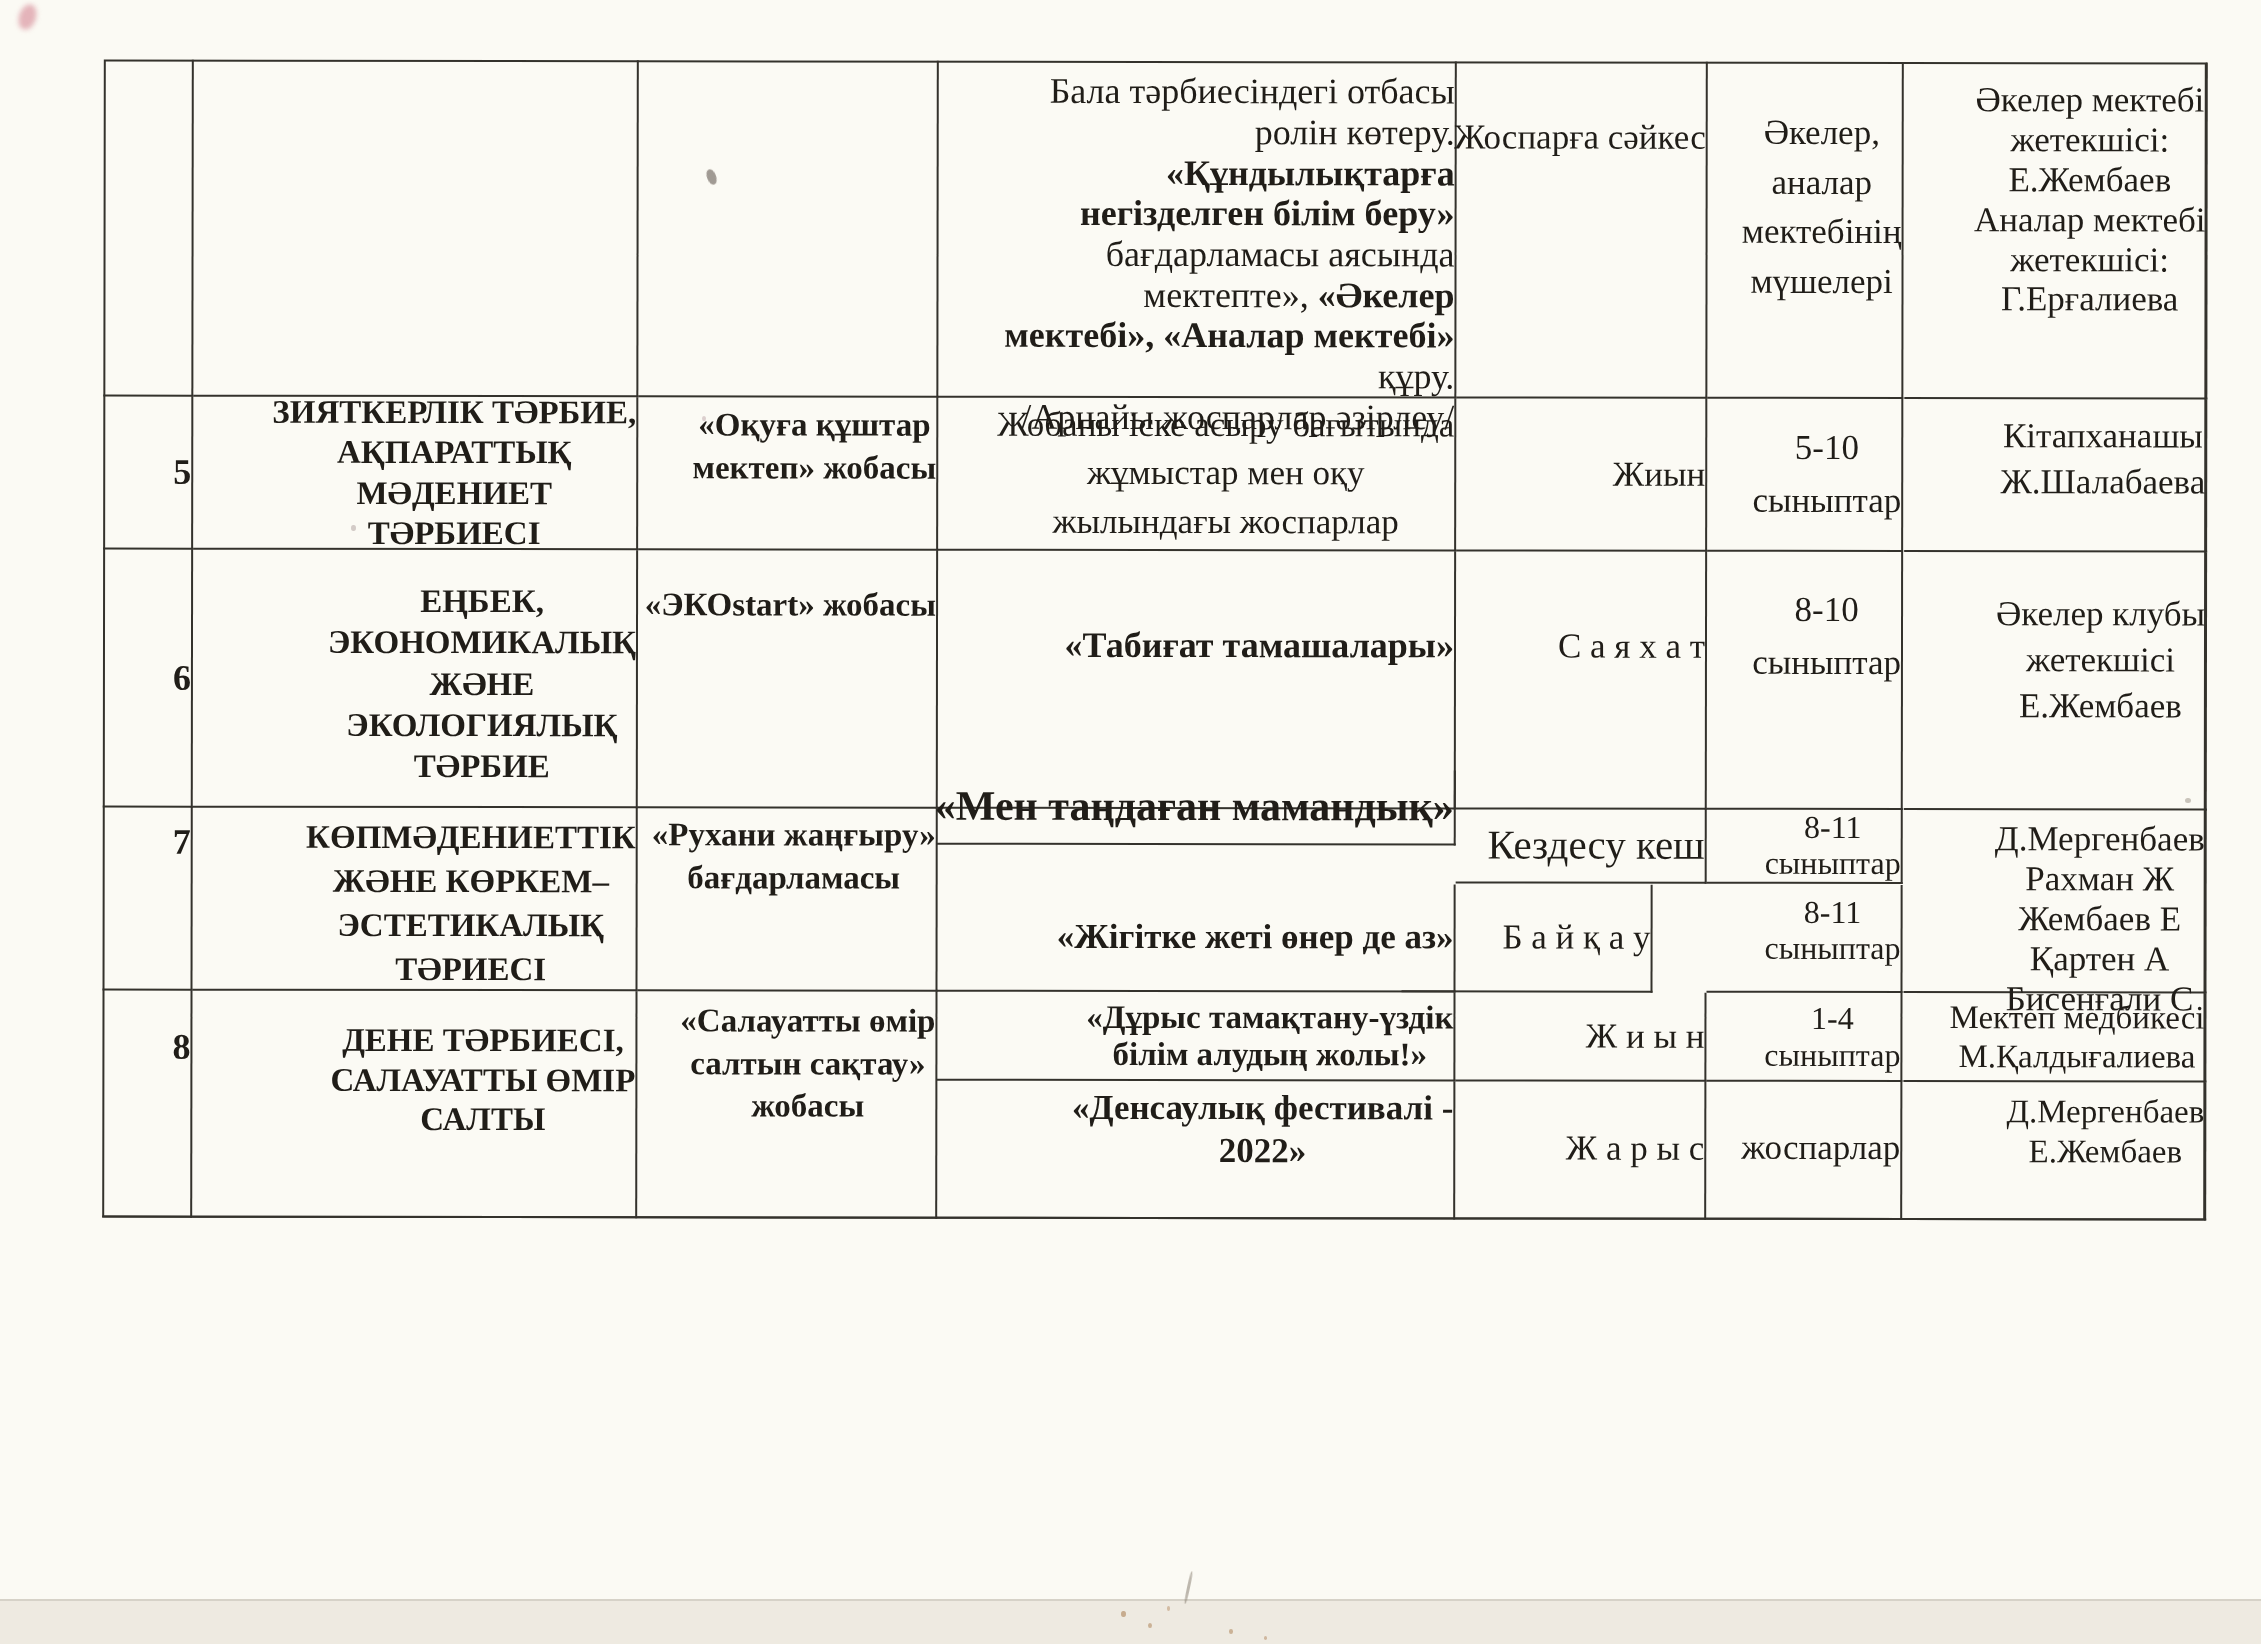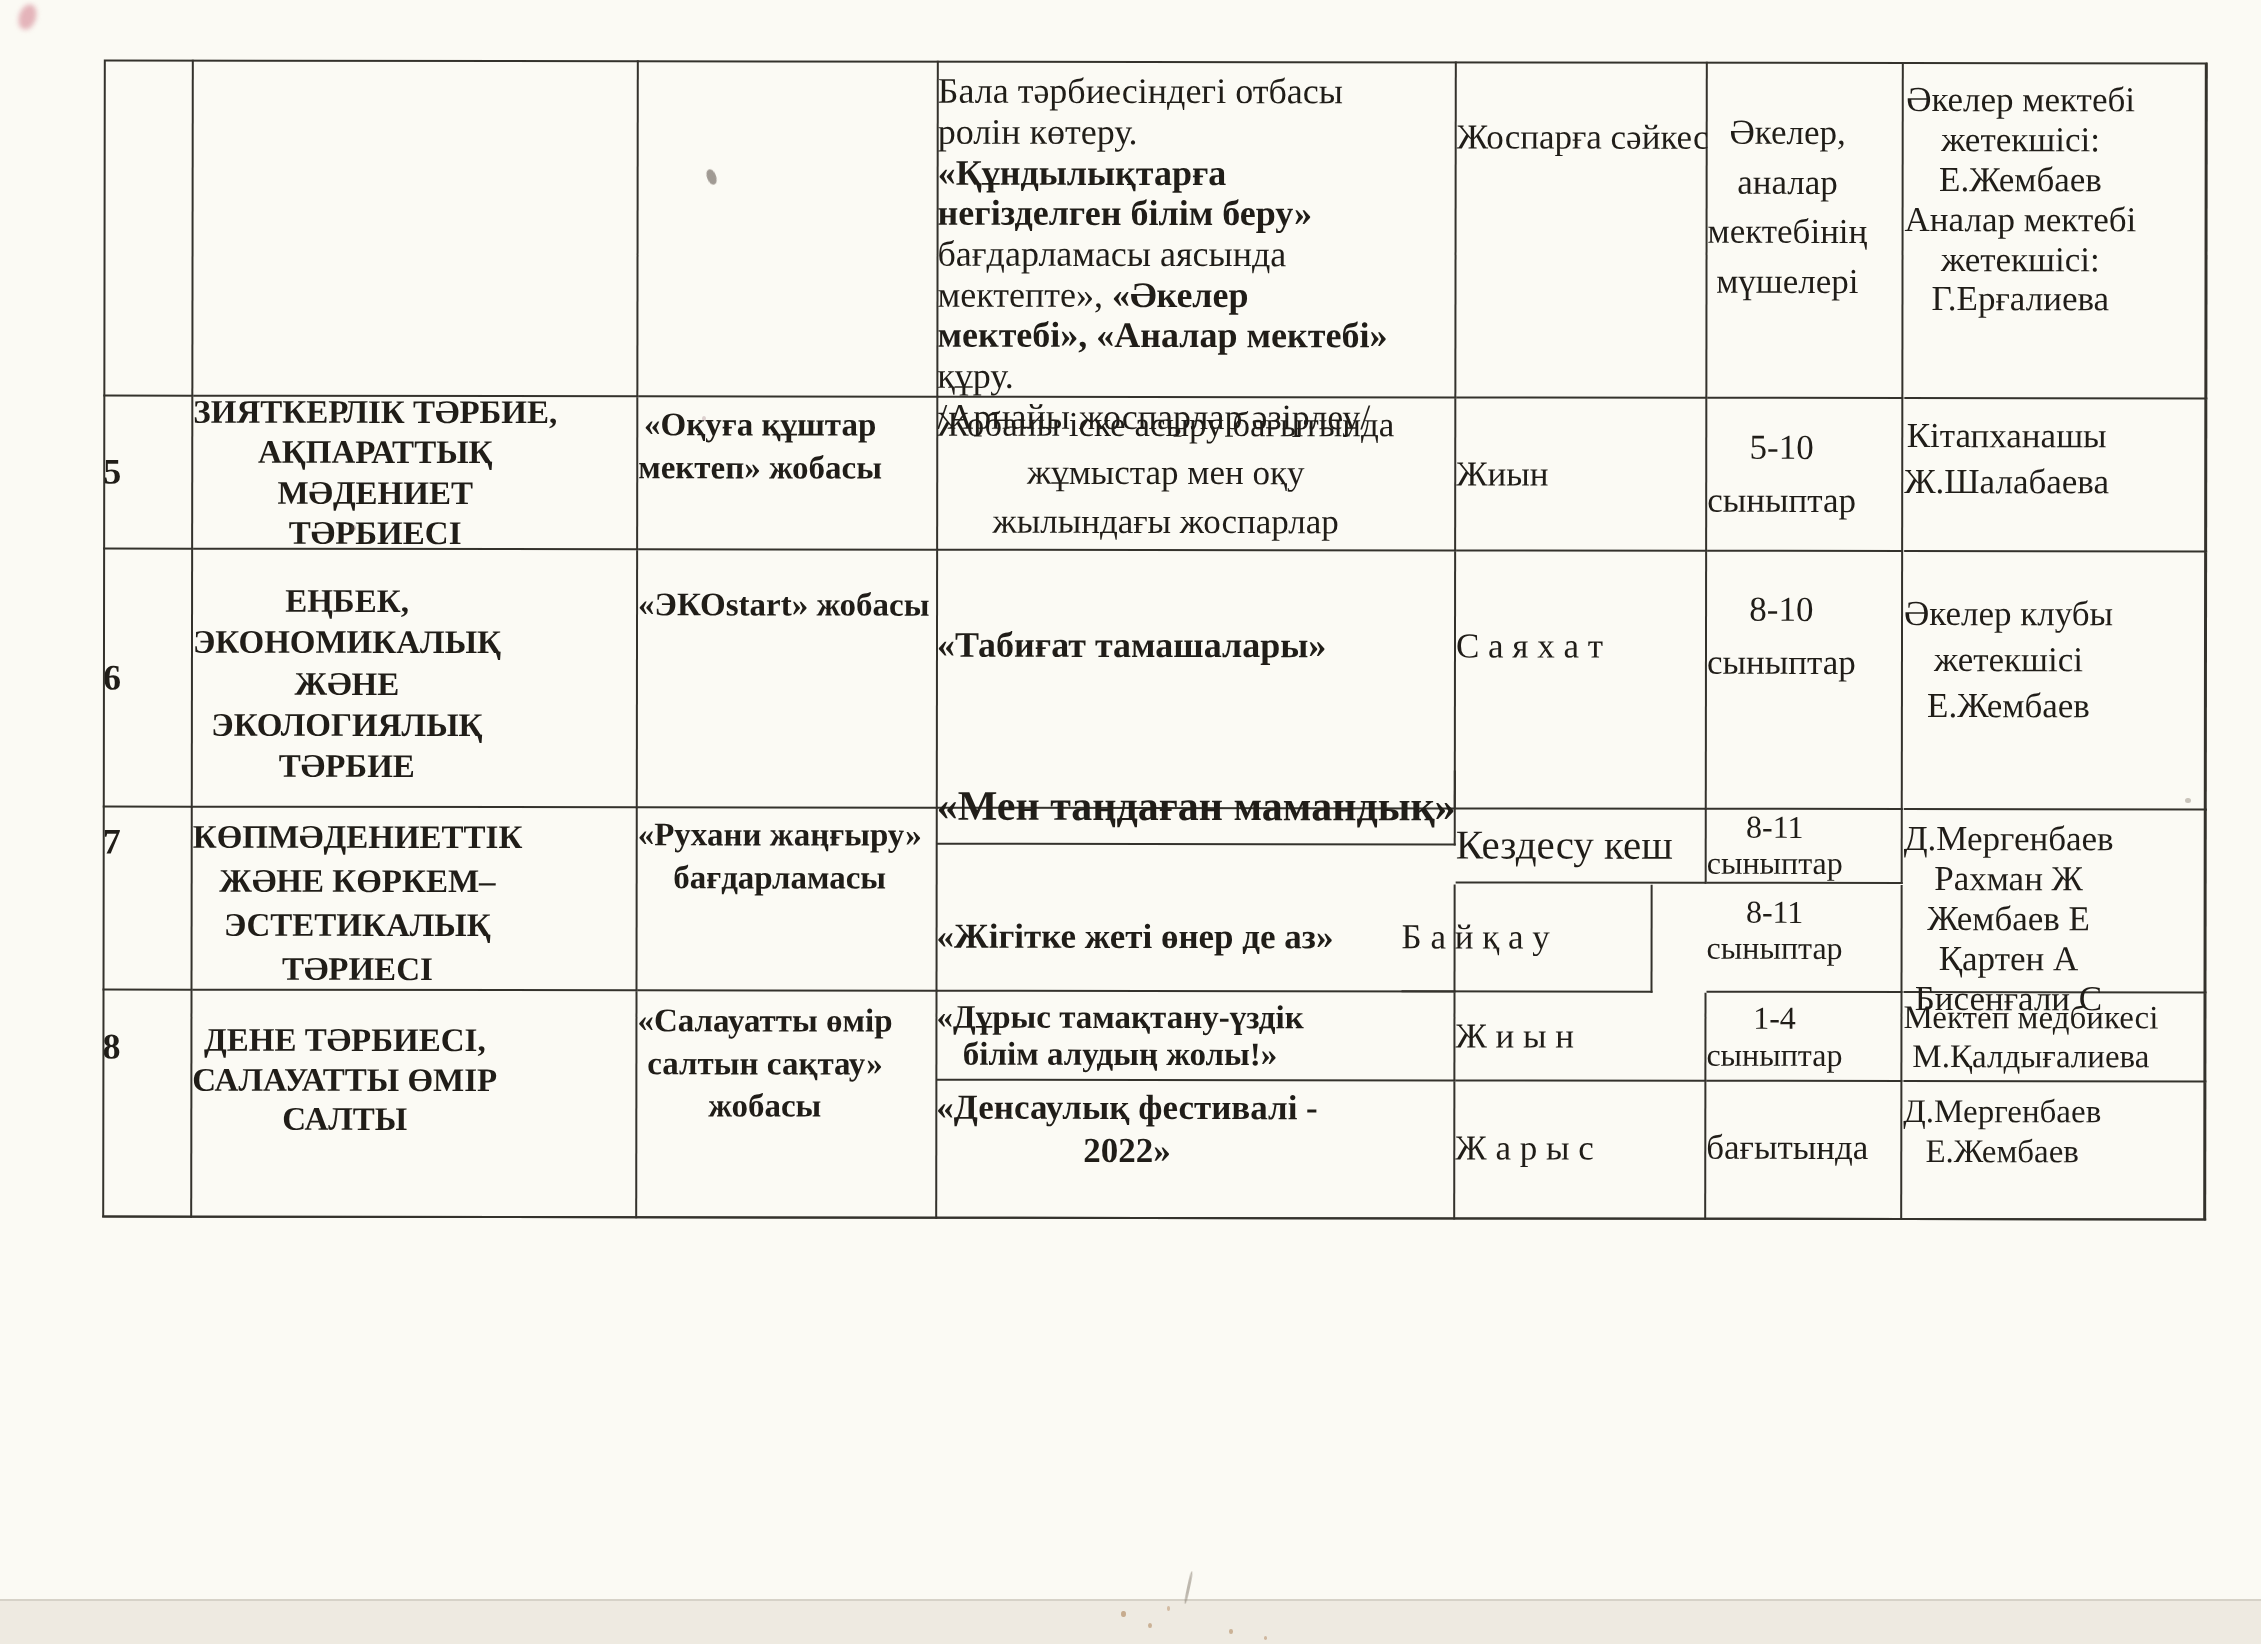--- a/index.html
+++ b/index.html
@@ -7,21 +7,21 @@
     position:relative;width:2261px;height:1644px;overflow:hidden;
     background:#fbfaf4;
     font-family:"Liberation Serif","DejaVu Serif",serif;
     color:#201d18;
   }
   .tbl{position:absolute;left:103px;top:61px;width:2103px;height:1158px;transform:rotate(0.08deg);}
   .tbl::after{content:"";position:absolute;inset:0;border:2.6px solid #34322c;pointer-events:none;}
   .cell{
     position:absolute;box-sizing:border-box;
     border-right:2.6px solid #34322c;border-bottom:2.6px solid #34322c;
-    display:flex;flex-direction:column;align-items:flex-start;justify-content:center;
+    display:flex;flex-direction:column;align-items:flex-end;justify-content:center;
     text-align:center;white-space:pre;line-height:1.3;
   }
   .seg-r{font-weight:400;}
   .seg-b{font-weight:700;}
   .seg-i{font-weight:400;}
   .rl{white-space:pre;}
   .mark{position:absolute;border-radius:50%;pointer-events:none;}
   .paper-edge{position:absolute;left:0;width:2261px;top:1599px;height:1.9px;background:rgba(145,135,118,.35);}
   .paper-below{position:absolute;left:0;width:2261px;top:1601px;height:43px;background:rgba(222,216,202,.45);}
 </style>
@@ -104,21 +104,21 @@
       <div class="cell" style="left: 834px; top: 931px; width: 519px; height: 89px; font-size: 33px; line-height: 1.12; font-weight: 700;">«Дұрыс тамақтану-үздік
 білім алудың жолы!»</div>
       <div class="cell" style="left: 1353px; top: 931px; width: 251px; height: 89px; font-size: 35px;">Ж и ы н</div>
       <div class="cell" style="left: 1604px; top: 931px; width: 196px; height: 89px; font-size: 32px; line-height: 1.15;">1-4
 сыныптар</div>
       <div class="cell" style="left: 1801px; top: 931px; width: 303px; height: 89px; font-size: 33px; line-height: 1.18;">Мектеп медбикесі
 М.Қалдығалиева</div>
       <div class="cell" style="left: 834px; top: 1020px; width: 519px; height: 138px; font-size: 35px; line-height: 1.22; font-weight: 700; justify-content: flex-start; padding-top: 6.4px;">«Денсаулық фестивалі -
 2022»</div>
       <div class="cell" style="left: 1353px; top: 1020px; width: 251px; height: 138px; font-size: 35px; justify-content: flex-start; padding-top: 44px;">Ж а р ы с</div>
-      <div class="cell" style="left: 1604px; top: 1020px; width: 196px; height: 138px; font-size: 35px; justify-content: flex-start; padding-top: 43px;">бағытында</div>
+      <div class="cell" style="left: 1604px; top: 1020px; width: 196px; height: 138px; font-size: 35px; justify-content: flex-start; padding-top: 43px;">жоспарлар</div>
       <div class="cell" style="left: 1801px; top: 1020px; width: 303px; height: 138px; font-size: 33px; line-height: 1.22; justify-content: flex-start; padding-top: 9px;">Д.Мергенбаев
 Е.Жембаев</div>
     </div>
   <div class="paper-edge"></div>
   <div class="paper-below"></div>
 <div class="mark" style="left: 19.3px; top: 3.9px; width: 17px; height: 26px; background: rgba(200, 95, 115, 0.45); filter: blur(2.6px); transform: rotate(18deg);"></div>
     <div class="mark" style="left: 707px; top: 169px; width: 9px; height: 15.5px; background: rgba(70, 58, 50, 0.5); filter: blur(0.6px); transform: rotate(-20deg);"></div>
     <div class="mark" style="left: 1187px; top: 1571px; width: 2.6px; height: 33px; background: rgba(125, 115, 102, 0.5); filter: blur(0.6px); transform: rotate(12deg);"></div>
     <div class="mark" style="left: 1121px; top: 1611px; width: 4.5px; height: 5.8px; background: rgba(160, 110, 60, 0.5); filter: blur(0.6px); transform: rotate(0deg);"></div>
     <div class="mark" style="left: 1148px; top: 1623px; width: 3.9px; height: 5.2px; background: rgba(160, 110, 60, 0.45); filter: blur(0.6px); transform: rotate(0deg);"></div>

